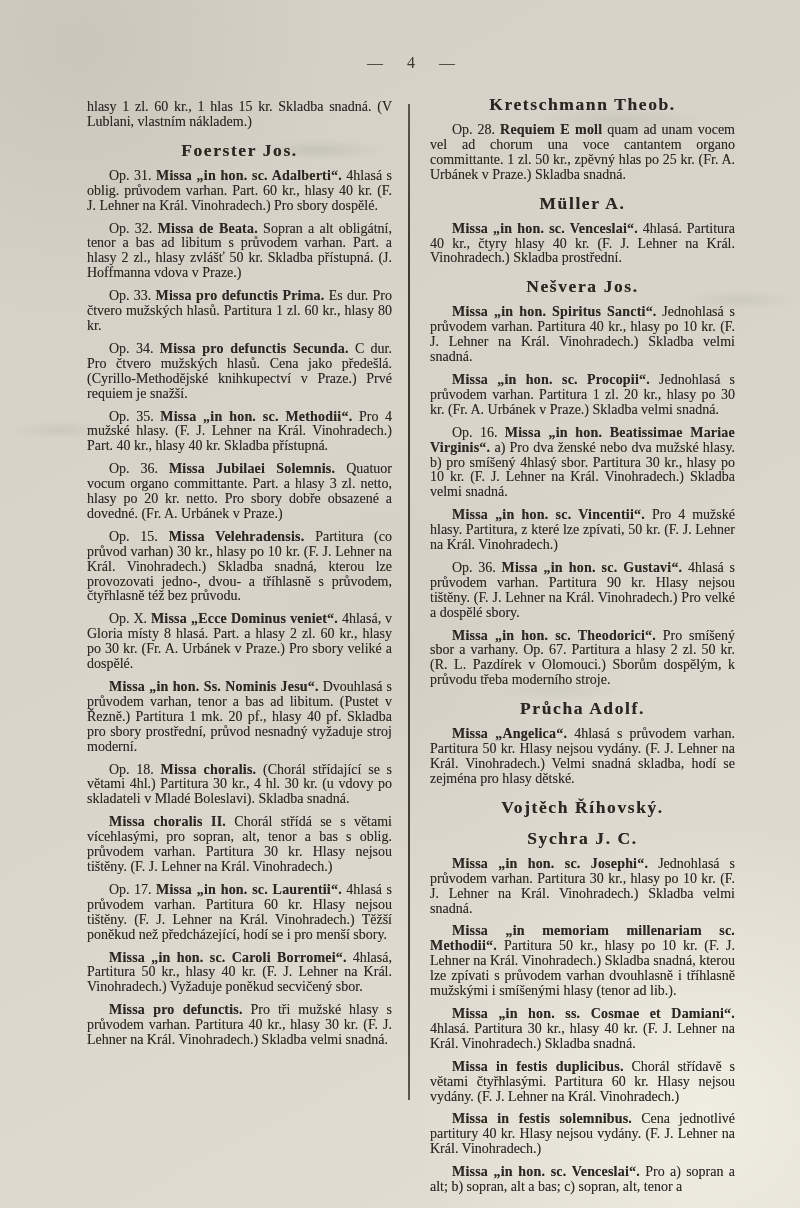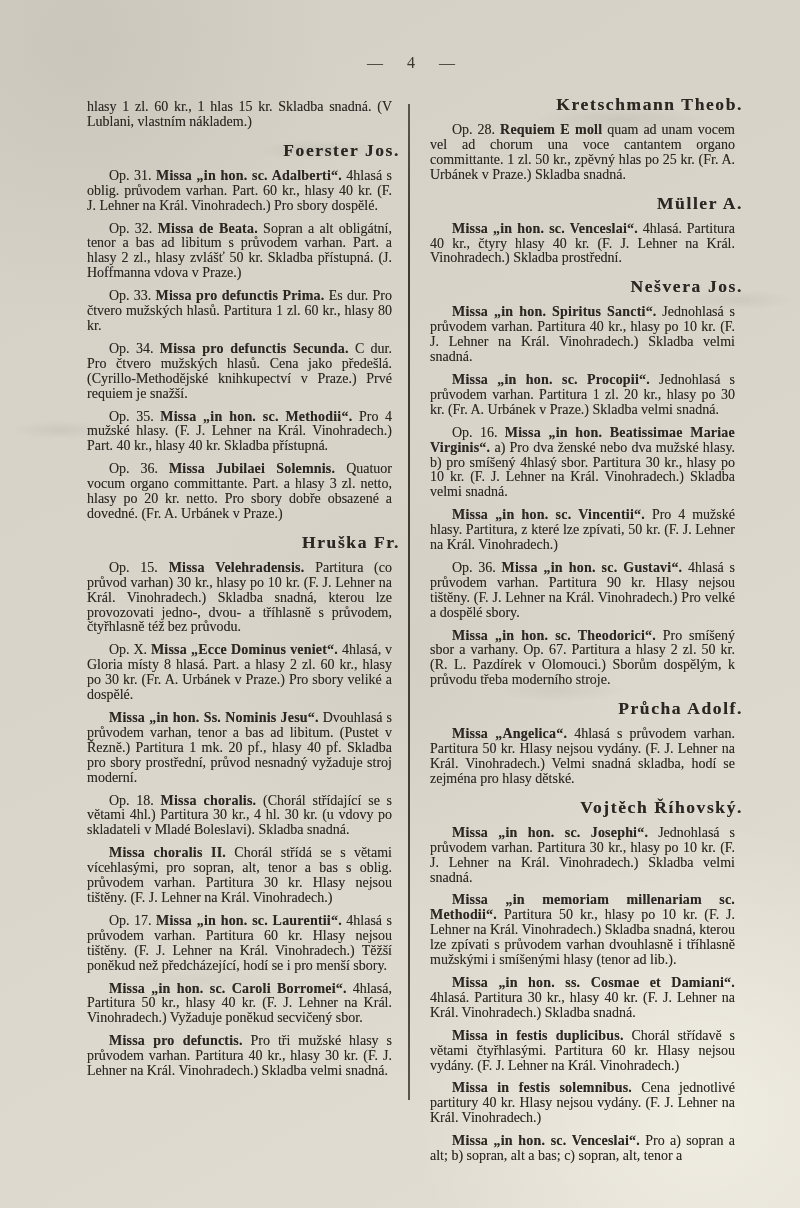--- a/index.html
+++ b/index.html
@@ -41,21 +41,21 @@
   .column-divider{
     position:absolute;left:408px;top:104px;width:1.5px;height:996px;
     background:linear-gradient(to bottom,#5a554d,#3e3a33 15%,#45403a 85%,#5a554d);
   }
   .columns{
     position:absolute;left:79px;top:92px;width:664px;
     display:flex;gap:22px;align-items:flex-start;
   }
   .col{width:321px;}
   h2.composer{
-    font-size:17.5px;font-weight:bold;text-align:right;
+    font-size:17.5px;font-weight:bold;text-align:center;
     letter-spacing:1.6px;margin:10px 0 5px;color:var(--ink);
     text-shadow:0 0 .5px rgba(43,39,34,.55);
   }
   .col:last-child section:first-child h2.composer{margin-top:2px;}
   p.entry{
     margin:8px;text-align:justify;text-indent:22px;
     font-size:14px;line-height:14.9px;
     text-shadow:0 0 .4px rgba(43,39,34,.40);
   }
   p.entry.intro{text-indent:0;}
@@ -82,21 +82,20 @@
   <p class="entry"><span class="lead">Op. 33.</span> <b class="title">Missa pro defunctis Prima.</b> <span class="desc">Es dur. Pro čtvero mužských hlasů. Partitura 1 zl. 60 kr., hlasy 80 kr.</span></p>
 
   <p class="entry"><span class="lead">Op. 34.</span> <b class="title">Missa pro defunctis Secunda.</b> <span class="desc">C dur. Pro čtvero mužských hlasů. Cena jako předešlá. (Cyrillo-Methodějské knihkupectví v Praze.) Prvé requiem je snažší.</span></p>
 
   <p class="entry"><span class="lead">Op. 35.</span> <b class="title">Missa „in hon. sc. Methodii“.</b> <span class="desc">Pro 4 mužské hlasy. (F. J. Lehner na Král. Vinohradech.) Part. 40 kr., hlasy 40 kr. Skladba přístupná.</span></p>
 
   <p class="entry"><span class="lead">Op. 36.</span> <b class="title">Missa Jubilaei Solemnis.</b> <span class="desc">Quatuor vocum organo committante. Part. a hlasy 3 zl. netto, hlasy po 20 kr. netto. Pro sbory dobře obsazené a dovedné. (Fr. A. Urbánek v Praze.)</span></p>
 </section>
 
   <section class="catalog-section">
-    <h2 class="composer">Hruška Fr.</h2>
 
   <p class="entry"><span class="lead">Op. 15.</span> <b class="title">Missa Velehradensis.</b> <span class="desc">Partitura (co průvod varhan) 30 kr., hlasy po 10 kr. (F. J. Lehner na Král. Vinohradech.) Skladba snadná, kterou lze provozovati jedno-, dvou- a tříhlasně s průvodem, čtyřhlasně též bez průvodu.</span></p>
 
   <p class="entry"><span class="lead">Op. X.</span> <b class="title">Missa „Ecce Dominus veniet“.</b> <span class="desc">4hlasá, v Gloria místy 8 hlasá. Part. a hlasy 2 zl. 60 kr., hlasy po 30 kr. (Fr. A. Urbánek v Praze.) Pro sbory veliké a dospělé.</span></p>
 
 
   <p class="entry"> <b class="title">Missa „in hon. Ss. Nominis Jesu“.</b> <span class="desc">Dvouhlasá s průvodem varhan, tenor a bas ad libitum. (Pustet v Řezně.) Partitura 1 mk. 20 pf., hlasy 40 pf. Skladba pro sbory prostřední, průvod nesnadný vyžaduje stroj moderní.</span></p>
 
   <p class="entry"><span class="lead">Op. 18.</span> <b class="title">Missa choralis.</b> <span class="desc">(Chorál střídající se s větami 4hl.) Partitura 30 kr., 4 hl. 30 kr. (u vdovy po skladateli v Mladé Boleslavi). Skladba snadná.</span></p>
 
@@ -146,20 +145,21 @@
 
   <p class="entry"> <b class="title">Missa „Angelica“.</b> <span class="desc">4hlasá s průvodem varhan. Partitura 50 kr. Hlasy nejsou vydány. (F. J. Lehner na Král. Vinohradech.) Velmi snadná skladba, hodí se zejména pro hlasy dětské.</span></p>
 </section>
 
   <section class="catalog-section">
     <h2 class="composer">Vojtěch Říhovský.</h2>
 
 </section>
 
   <section class="catalog-section">
+    <h2 class="composer">Sychra J. C.</h2>
 
   <p class="entry"> <b class="title">Missa „in hon. sc. Josephi“.</b> <span class="desc">Jednohlasá s průvodem varhan. Partitura 30 kr., hlasy po 10 kr. (F. J. Lehner na Král. Vinohradech.) Skladba velmi snadná.</span></p>
 
   <p class="entry"> <b class="title">Missa „in memoriam millenariam sc. Methodii“.</b> <span class="desc">Partitura 50 kr., hlasy po 10 kr. (F. J. Lehner na Král. Vinohradech.) Skladba snadná, kterou lze zpívati s průvodem varhan dvouhlasně i tříhlasně mužskými i smíšenými hlasy (tenor ad lib.).</span></p>
 
   <p class="entry"> <b class="title">Missa „in hon. ss. Cosmae et Damiani“.</b> <span class="desc">4hlasá. Partitura 30 kr., hlasy 40 kr. (F. J. Lehner na Král. Vinohradech.) Skladba snadná.</span></p>
 
   <p class="entry"> <b class="title">Missa in festis duplicibus.</b> <span class="desc">Chorál střídavě s větami čtyřhlasými. Partitura 60 kr. Hlasy nejsou vydány. (F. J. Lehner na Král. Vinohradech.)</span></p>
 
   <p class="entry"> <b class="title">Missa in festis solemnibus.</b> <span class="desc">Cena jednotlivé partitury 40 kr. Hlasy nejsou vydány. (F. J. Lehner na Král. Vinohradech.)</span></p>

